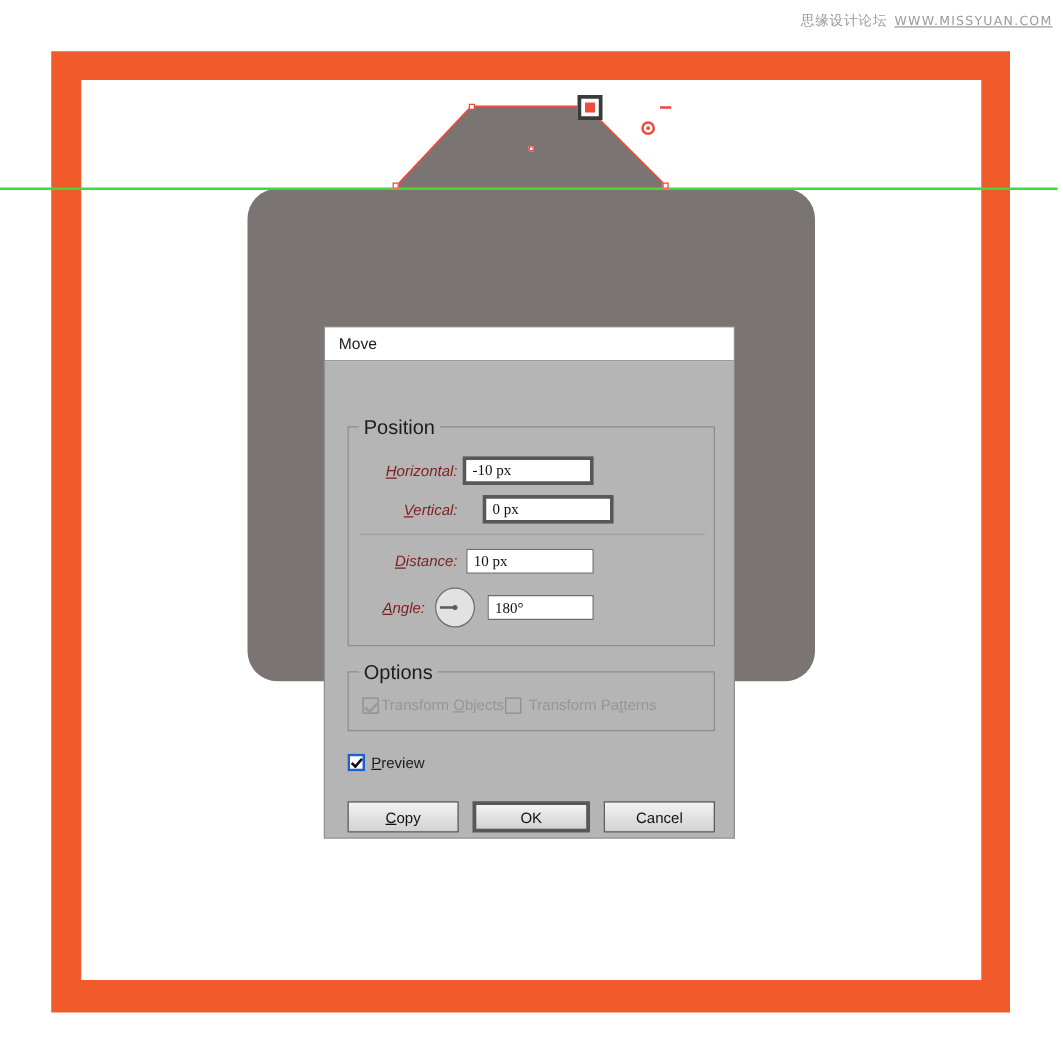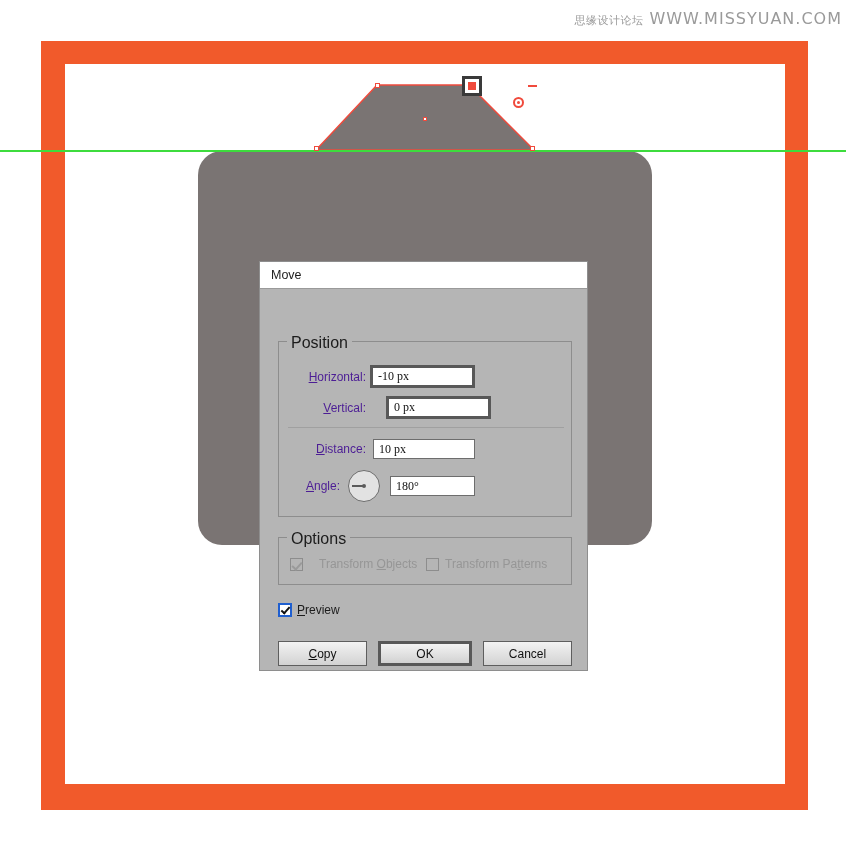--- a/index.html
+++ b/index.html
@@ -21,23 +21,24 @@
     position: absolute;
     top: 9px;
     right: 8px;
     font-size: 11px;
     color: #9a9a9a;
     letter-spacing: 0.5px;
     white-space: nowrap;
     font-family: "DejaVu Sans", sans-serif;
   }
   .watermark .wm-url {
-    font-size: 16px;
+    font-size: 10px;
     letter-spacing: 1px;
     margin-left: 6px;
+    text-decoration: underline;
   }
 
   
   .canvas-area {
     position: absolute;
     left: 0; top: 0;
     width: 850px;
     height: 850px;
   }
   .orange-frame {
@@ -208,23 +209,24 @@
     height: 48px;
   }
 
   .row {
     position: absolute;
     display: flex;
     align-items: center;
   }
   .field-label {
     font-size: 12px;
-    color: #4c1d95;
+    color: #7f1d1d;
     text-align: right;
     white-space: nowrap;
+    font-style: italic;
   }
   .field-label u { text-decoration: underline; }
 
   .text-input {
     background: #ffffff;
     border: 1px solid #6d6d6d;
     box-sizing: border-box;
     font-size: 12px;
     color: #111;
     padding: 2px 0 2px 5px;
@@ -289,25 +291,25 @@
   }
   #row-angle .text-input { width: 85px; height: 20px; margin-left: 10px; }
 
   
   .opt-row {
     position: absolute;
     left: 30px;
     top: 268px;
     display: flex;
     align-items: center;
-    gap: 16px;
+    gap: 2px;
   }
   .opt-row2 {
     position: absolute;
-    left: 166px;
+    left: 144px;
     top: 268px;
     display: flex;
     align-items: flex-end;
     gap: 6px;
   }
   .cb {
     width: 13px;
     height: 13px;
     border: 1px solid #8d8d8d;
     background: #b5b5b5;

